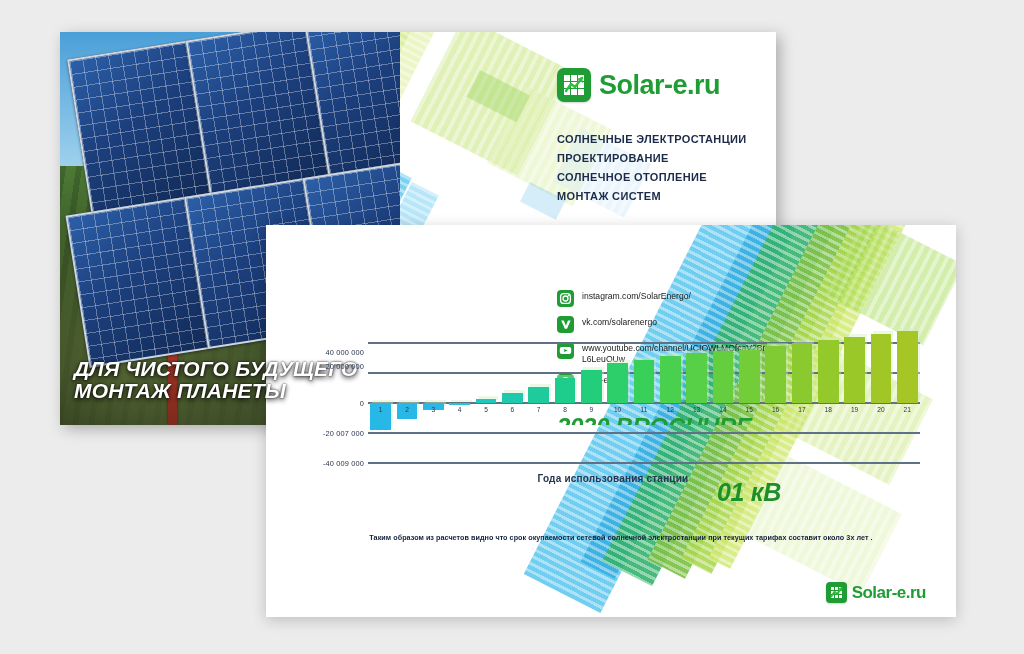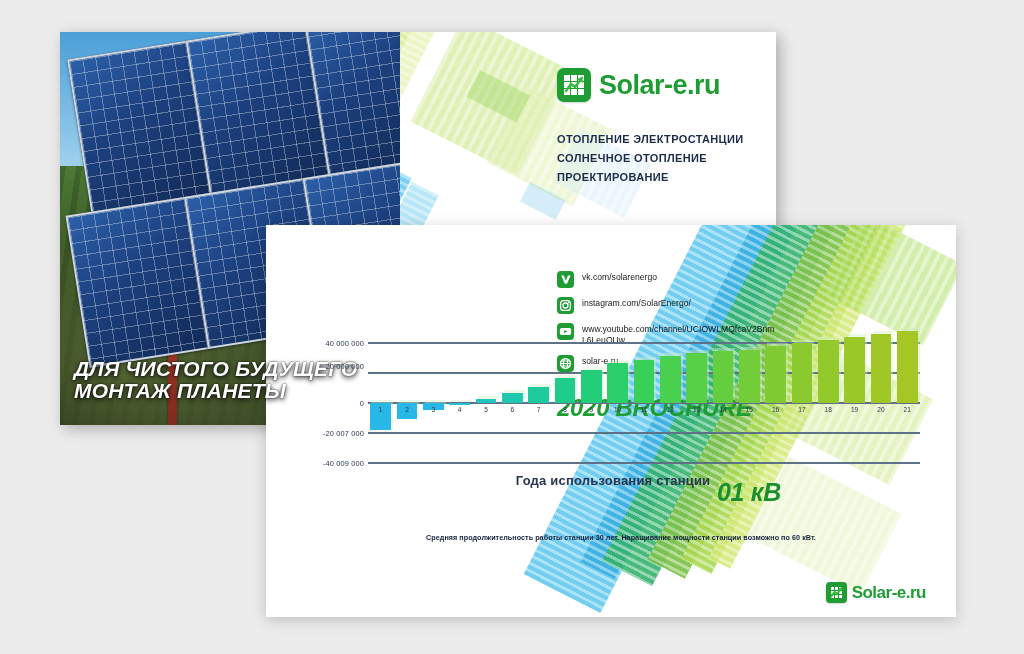--- a/index.html
+++ b/index.html
@@ -119,21 +119,21 @@
   .gridline{position:absolute;left:0;right:0;height:2.6px;background:#5f7187;}
   .bars{position:absolute;left:0;right:0;top:0;bottom:0;display:flex;
     align-items:flex-end;gap:1px;}
   .barcell{flex:1 1 0;position:relative;height:100%;}
   .bar{position:absolute;left:9%;width:82%;border-radius:0;}
   .bar.shadow{left:17%;width:82%;opacity:.42;}
   .xlab{position:absolute;left:0;right:0;font-size:6.6px;color:#2a3550;
     text-align:center;}
 
   #x-axis-title{position:absolute;left:0;right:0;text-align:center;
-    font-size:13px;color:#2a3550;font-weight:700;letter-spacing:.2px;}
+    font-size:10px;color:#2a3550;font-weight:700;letter-spacing:.2px;}
 
   
   #back-body{
     position:absolute;left:44px;right:24px;top:306px;z-index:6;
     text-align:center;font-size:7.2px;line-height:1.82;color:#14213d;
     font-weight:700;letter-spacing:.05px;
   }
   #back-body div{white-space:nowrap;}
 
   #back-logo{position:absolute;right:30px;bottom:14px;z-index:7;
@@ -201,45 +201,46 @@
         <div class="grid"></div>
         <svg class="arrow" viewBox="0 0 20 20">
           <polyline points="2,16 7,9 11,12 18,3" fill="none" stroke="#2fbf3a" stroke-width="2.4" stroke-linecap="round" stroke-linejoin="round"></polyline>
           <polygon points="18,2 19,8 13,4" fill="#2fbf3a"></polygon>
         </svg>
       </div>
       <div class="brand-text">Solar-e.ru</div>
     </div>
 
     <div id="services">
-      <div>ОТОПЛЕНИЕ ЭЛЕКТРОСТАНЦИИ</div>
+      <div>СОЛНЕЧНЫЕ ЭЛЕКТРОСТАНЦИИ</div>
+      <div>ПРОЕКТИРОВАНИЕ</div>
       <div>СОЛНЕЧНОЕ ОТОПЛЕНИЕ</div>
-      <div>ПРОЕКТИРОВАНИЕ</div>
+      <div>МОНТАЖ СИСТЕМ</div>
     </div>
 
     <div id="social">
-
-      <div class="soc-row">
-        <span class="soc-ic">
-          <svg width="17" height="17" viewBox="0 0 17 17">
-            <path d="M4.2 4.6h2.6l2.1 5.1 2.1-5.1h2.6l-3.6 8.2H7.8z" fill="#fff"></path>
-          </svg>
-        </span>
-        <span class="soc-tx">vk.com/solarenergo</span>
-      </div>
 
       <div class="soc-row">
         <span class="soc-ic">
           <svg width="17" height="17" viewBox="0 0 17 17">
             <rect x="3.6" y="3.6" width="9.8" height="9.8" rx="3" fill="none" stroke="#fff" stroke-width="1.3"></rect>
             <circle cx="8.5" cy="8.5" r="2.5" fill="none" stroke="#fff" stroke-width="1.3"></circle>
             <circle cx="11.6" cy="5.4" r=".85" fill="#fff"></circle>
           </svg>
         </span>
         <span class="soc-tx">instagram.com/SolarEnergo/</span>
+      </div>
+
+      <div class="soc-row">
+        <span class="soc-ic">
+          <svg width="17" height="17" viewBox="0 0 17 17">
+            <path d="M4.2 4.6h2.6l2.1 5.1 2.1-5.1h2.6l-3.6 8.2H7.8z" fill="#fff"></path>
+          </svg>
+        </span>
+        <span class="soc-tx">vk.com/solarenergo</span>
       </div>
 
       <div class="soc-row">
         <span class="soc-ic">
           <svg width="17" height="17" viewBox="0 0 17 17">
             <rect x="2.8" y="5" width="11.4" height="7" rx="1.9" fill="#fff"></rect>
             <polygon points="7.2,7 10.6,8.5 7.2,10" fill="#1f9d34"></polygon>
           </svg>
         </span>
         <span class="soc-tx">www.youtube.com/channel/UCIOWLMQfcaV2BnmL6LeuOUw</span>
@@ -278,21 +279,21 @@
     <div class="rb stripes-h" style="left:722px;top:-215px;width:24px;height:615px;transform:rotate(27deg);background-color:#cfe86a;opacity:.8"></div>
     <div class="rb stripes-v" style="left:600px;top:-10px;width:110px;height:90px;transform:rotate(27deg);background-color:#9fd94a;opacity:.45"></div>
     <div class="rb stripes-v" style="left:560px;top:120px;width:120px;height:96px;transform:rotate(27deg);background-color:#bfe36a;opacity:.40"></div>
     <div class="rb stripes-v" style="left:520px;top:230px;width:130px;height:90px;transform:rotate(27deg);background-color:#d6edA0;opacity:.38"></div>
   </div>
 
   <div id="back-headline">01 кВ</div>
 
   <div id="chart">
     <div class="axis-labels">
-        <div class="ylab" style="top: 0px;">40 000 000</div>
+        <div class="ylab" style="top: 9px;">40 000 000</div>
         <div class="ylab" style="top: 23px; padding-left: 12px;">20 000 000</div>
         <div class="ylab" style="top: 60px;">0</div>
         <div class="ylab" style="top: 90px;">-20 007 000</div>
         <div class="ylab" style="top: 120px;">-40 009 000</div>
       </div>
     <div class="plot">
         <div class="gridline" style="top: -1.3px; background: rgb(95, 113, 135);"></div>
         <div class="gridline" style="top: 28.7px; background: rgb(95, 113, 135);"></div>
         <div class="gridline" style="top: 58.7px; background: rgb(95, 113, 135);"></div>
         <div class="gridline" style="top: 88.7px; background: rgb(95, 113, 135);"></div>
@@ -402,21 +403,21 @@
             <div class="bar shadow" style="top: -15px; height: 72px; background: rgb(207, 238, 192);"></div>
             <div class="bar" style="top: -12px; height: 72px; background: rgb(166, 198, 37);"></div>
             <div class="xlab" style="top: 63px;">21</div>
           </div>
         </div>
       </div>
     <div id="x-axis-title" style="top:130px;">Года использования станции</div>
   </div>
 
   <div id="back-body">
-    <div>Средняя продолжительность работы станции 30 лет. Наращивание мощности станции  возможно по 60 кВт.</div>
+    <div>Таким образом из расчетов видно что срок окупаемости сетевой солнечной электростанции  при текущих тарифах составит около 3х лет .</div>
   </div>
 
   <div id="back-logo">
     <div class="logo-mark">
       <div class="grid"></div>
       <svg viewBox="0 0 20 20" style="position:absolute;left:4px;top:4px;width:13px;height:13px;">
         <polyline points="2,16 7,9 11,12 18,3" fill="none" stroke="#2fbf3a" stroke-width="3" stroke-linecap="round" stroke-linejoin="round"></polyline>
         <polygon points="18,2 19,8 13,4" fill="#2fbf3a"></polygon>
       </svg>
     </div>

